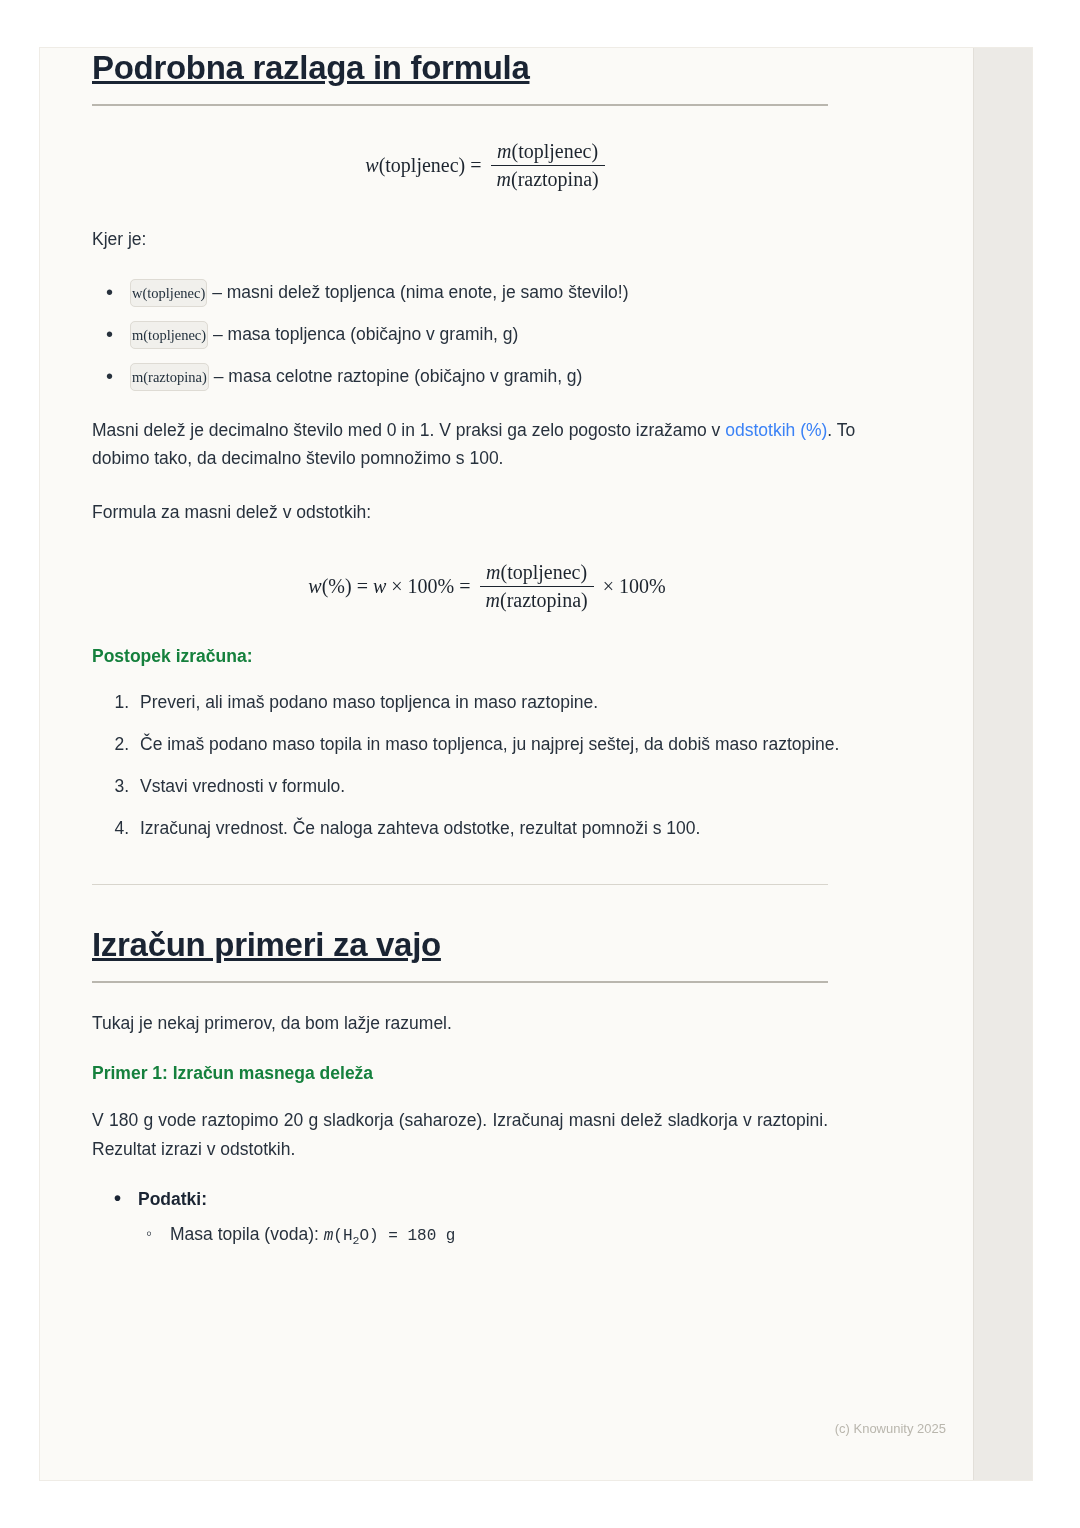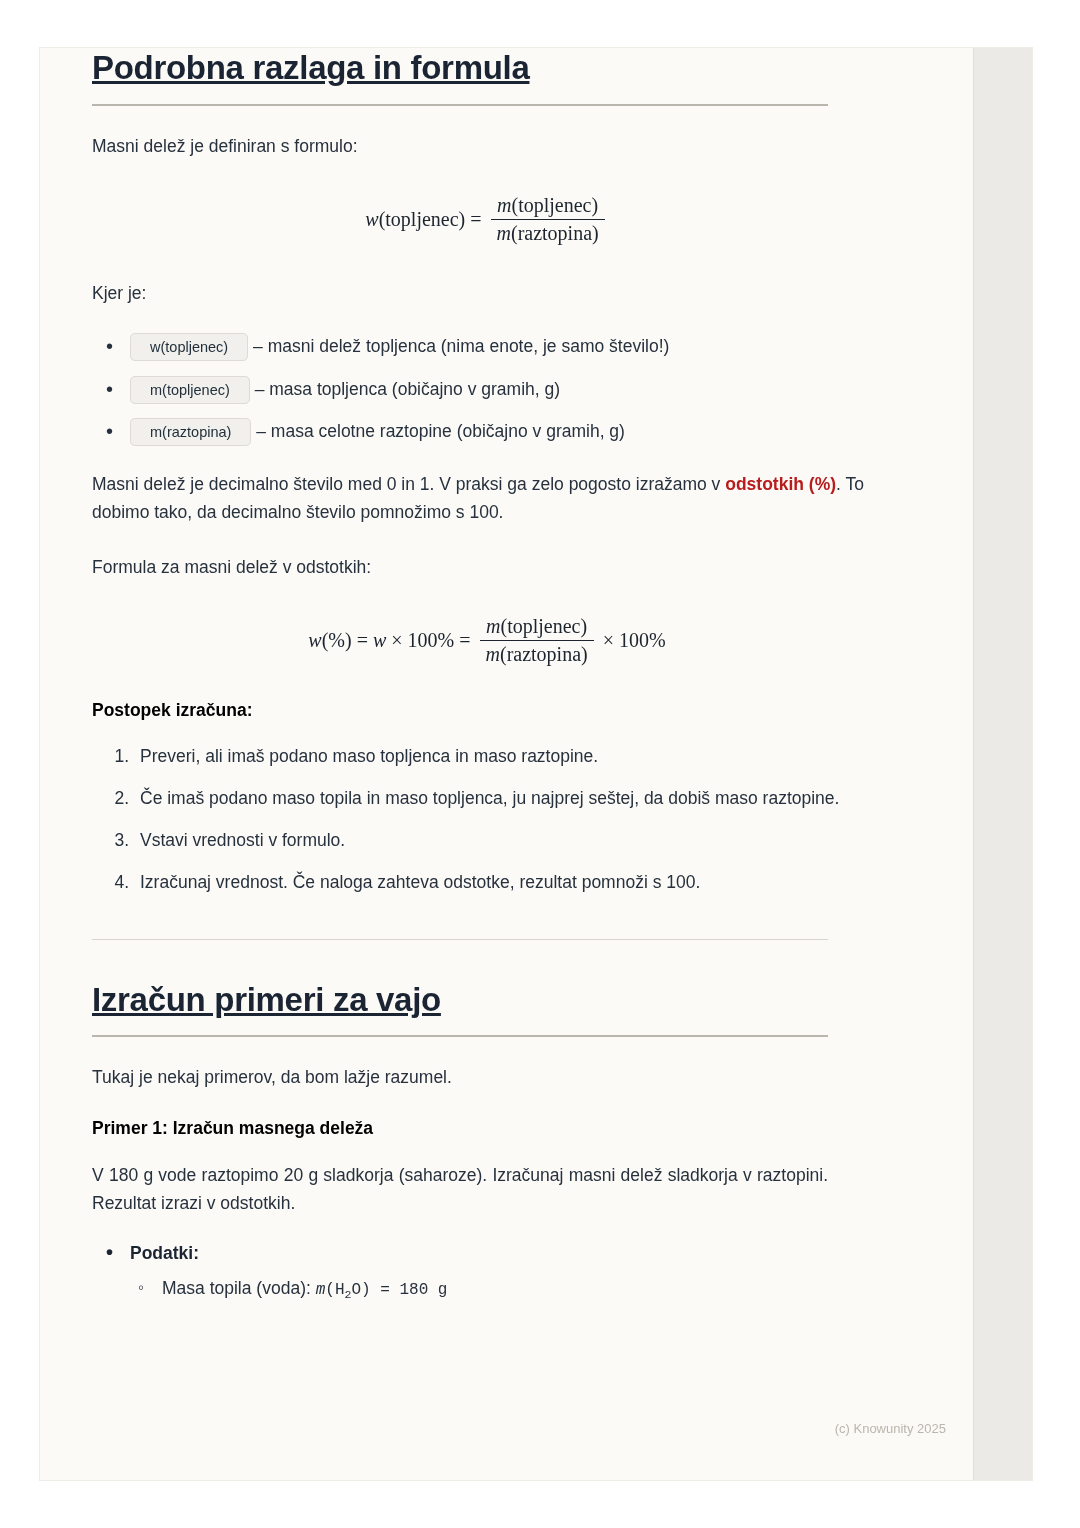--- a/index.html
+++ b/index.html
@@ -117,52 +117,52 @@
   }
   ul.plain li:before {
     content: "•";
     position: absolute;
     left: 14px;
     top: -2px;
     font-size: 20px;
     color: #27313d;
   }
   code.chip {
-    font-family: Liberation Sans, sans-serif;
+    font-family: Liberation Serif, serif;
     font-size: 14.5px;
     background: #f1f0ec;
     border: 1px solid #dedbd4;
     border-radius: 5px;
-    padding: 5px 19px;
+    padding: 5px 1px;
     color: #22303c;
     white-space: nowrap;
   }
 
   ol.steps {
     margin: 16px 0 26px 0;
     padding-left: 42px;
   }
   ol.steps li {
     font-size: 17.5px;
     line-height: 1.55;
     margin-bottom: 15px;
     color: #27313d;
     padding-left: 6px;
   }
 
   h3.sub {
     font-size: 17.5px;
     font-weight: bold;
-    color: #000000;
+    color: #15803d;
     margin: 0 0 22px 0;
   }
 
   ul.bullets-bold {
     list-style: none;
-    margin: 0;
+    margin: 8px;
     padding: 0;
   }
   ul.bullets-bold > li {
     position: relative;
     padding-left: 38px;
     font-size: 17.5px;
     font-weight: bold;
     color: #1a2433;
     margin-bottom: 14px;
   }
@@ -202,35 +202,34 @@
   sub { font-size: 0.72em; }
 
   .watermark {
     position: absolute;
     right: 86px;
     bottom: 44px;
     font-size: 13px;
     color: #b9b6ad;
     font-family: "Liberation Sans", sans-serif;
   }
-  b, strong { font-weight: bold; color: #b91c1c; }
+  b, strong { font-weight: normal; color: #3b82f6; }
 </style>
 </head>
 <body>
 
 <div class="page">
 
   <div class="scroll-strip"></div>
 
   <div class="page-inner">
 
     <h1 class="doc-title">Podrobna razlaga in formula</h1>
     <div class="rule"></div>
 
-    <p class="body">Masni delež je definiran s formulo:</p>
 
     <div class="formula">
       <span class="mid"><span class="mi">w</span><span>(topljenec) =</span></span>
       <span class="frac">
         <span class="num"><span class="mi">m</span>(topljenec)</span>
         <span class="den"><span class="mi">m</span>(raztopina)</span>
       </span>
     </div>
 
     <p class="body">Kjer je:</p>

